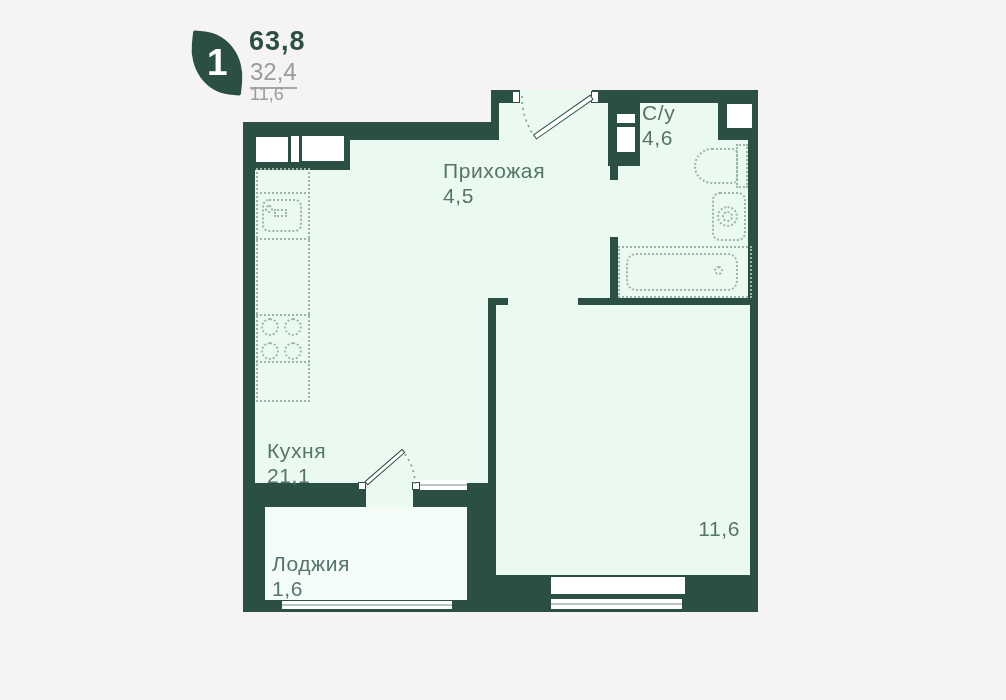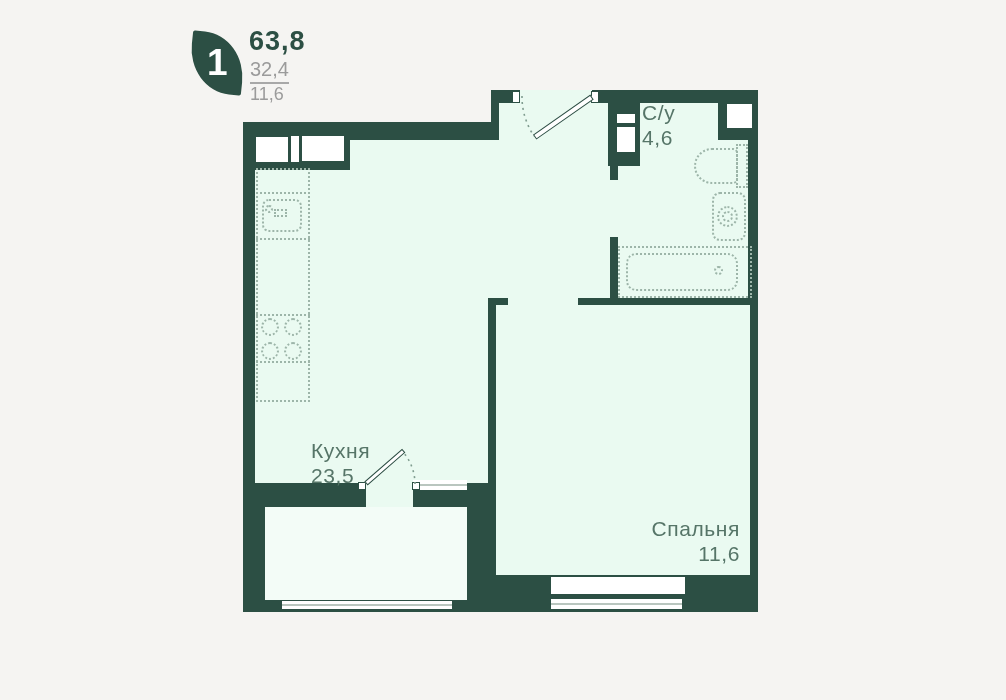--- a/index.html
+++ b/index.html
@@ -15,21 +15,21 @@
   .dotted{border:2px dotted #9db5a9;box-sizing:border-box;background:transparent;}
   .dotted-line{border-top:2px dotted #9db5a9;height:0;box-sizing:border-box;}
   .circle{border-radius:50%;}
   .hairline{background:#b9c6bf;height:2px;}
   .room-label{color:#567568;font-size:21px;letter-spacing:0.6px;line-height:25px;white-space:nowrap;}
   .hdr-num{white-space:nowrap;}
   #logo-leaf{background:#2c4f44;border-radius:2px 78% 2px 78%;transform:rotate(6deg);
              display:flex;align-items:center;justify-content:center;}
   #logo-leaf span{color:#fff;font-size:37px;font-weight:700;transform:rotate(-6deg);}
   #area-total{color:#2c4f44;font-size:27px;font-weight:700;letter-spacing:1px;}
-  #area-living{color:#9b9b9b;font-size:20px;border-bottom:2px solid #a8a8a8;padding-bottom:1px;}
+  #area-living{color:#9b9b9b;font-size:24px;border-bottom:2px solid #a8a8a8;padding-bottom:1px;}
   #area-kitchen{color:#9b9b9b;font-size:18px;}
   svg{pointer-events:none;}
 </style>
 </head>
 <body>
 
 <div id="canvas">
 
   <div id="logo-leaf" class="abs" style="left:190px;top:33px;width:54px;height:60px;">
     <span>1</span>
@@ -102,26 +102,33 @@
 
   <div class="abs dotted" style="left:694px;top:148px;width:44px;height:36px;border-radius:18px 5px 5px 18px;"></div>
   <div class="abs dotted" style="left:736px;top:144px;width:12px;height:44px;"></div>
   <div class="abs dotted" style="left:712px;top:192px;width:34px;height:49px;border-radius:8px;"></div>
   <div class="abs dotted circle" style="left:717px;top:206px;width:21px;height:21px;"></div>
   <div class="abs dotted circle" style="left:722px;top:211px;width:11px;height:11px;"></div>
   <div class="abs dotted" style="left:618px;top:246px;width:134px;height:52px;"></div>
   <div class="abs dotted" style="left:626px;top:253px;width:112px;height:38px;border-radius:10px;"></div>
   <div class="abs dotted circle" style="left:714px;top:266px;width:9px;height:9px;"></div>
 
+  <div class="abs room-label" style="left:443px;top:158px;">
+    <div>Прихожая</div>
+    <div>4,5</div>
+  </div>
   <div class="abs room-label" style="left:642px;top:100px;">
     <div>С/у</div>
     <div>4,6</div>
   </div>
-  <div class="abs room-label" style="left:267px;top:438px;margin-left:44px;">
+  <div class="abs room-label" style="left:267px;top:438px;">
     <div>Кухня</div>
-    <div>23,5</div>
+    <div>21,1</div>
+  </div>
+  <div class="abs room-label" style="left:272px;top:551px;">
+    <div>Лоджия</div>
+    <div>1,6</div>
   </div>
   <div class="abs room-label" style="left:590px;top:516px;width:150px;text-align:right;">
-    <div>Спальня</div>
     <div>11,6</div>
   </div>
 
 </div>
 
 </body></html>

